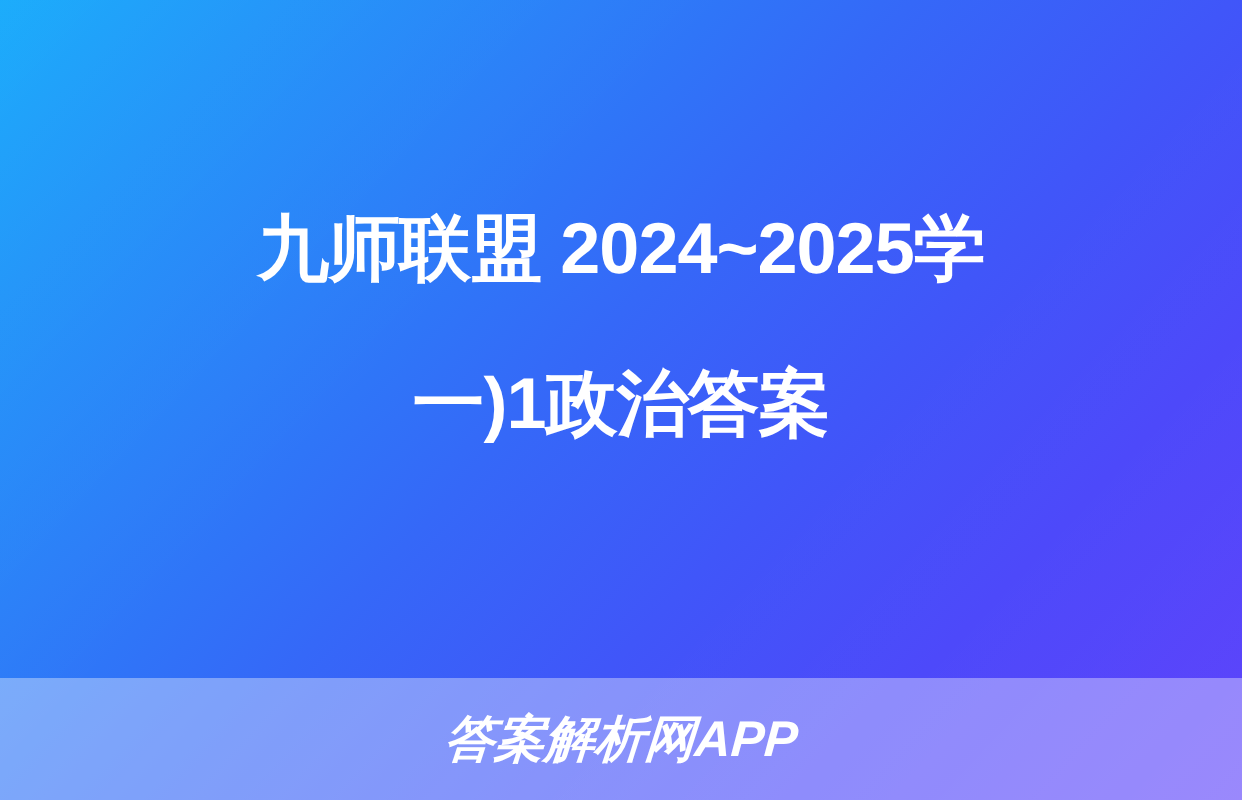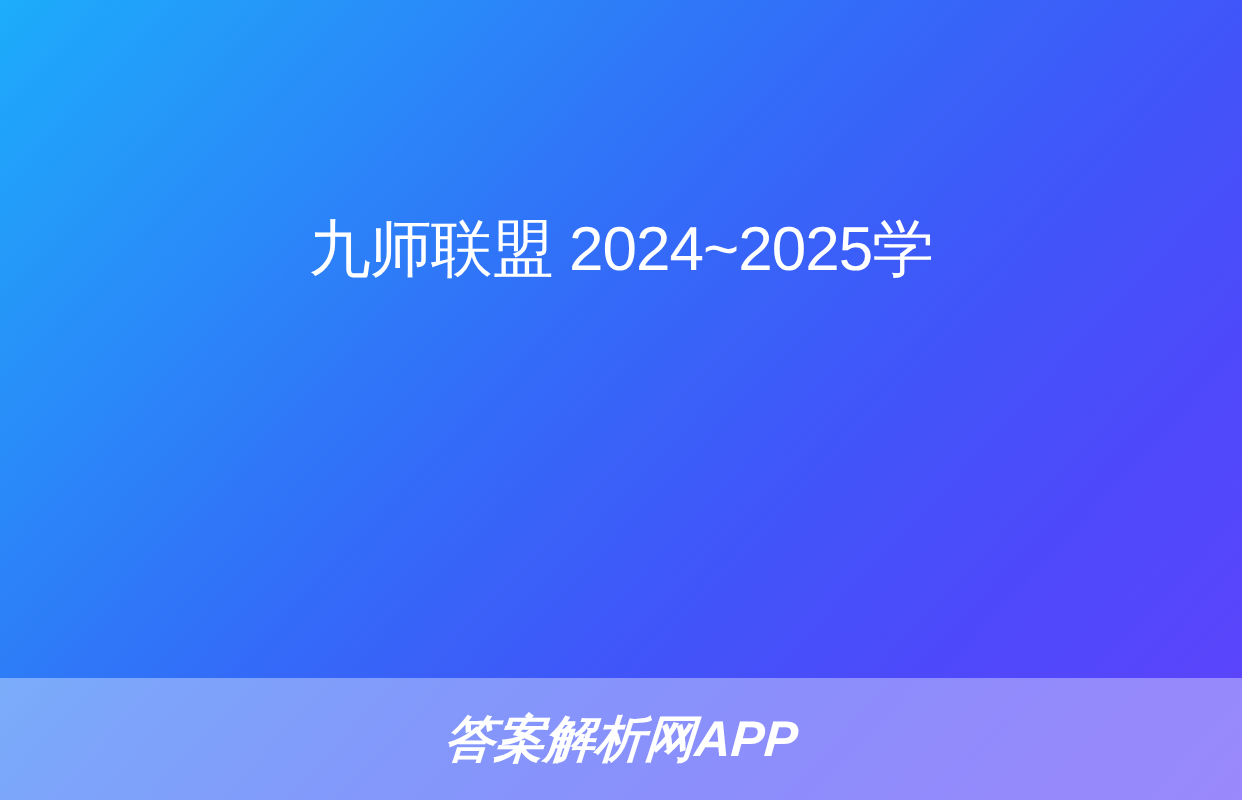--- a/index.html
+++ b/index.html
@@ -38,22 +38,22 @@
     pointer-events: none;
   }
 
   #title-block {
     position: absolute;
     left: 88px;
     right: 88px;
     top: 172px;
     text-align: center;
     color: #ffffff;
-    font-size: 62px;
-    font-weight: 400;
+    font-size: 72px;
+    font-weight: 700;
     line-height: 155px;
     letter-spacing: -1px;
     white-space: normal;
     word-break: break-all;
     text-rendering: geometricPrecision;
   }
   #title-block .tline {
     display: block;
   }
 
@@ -80,19 +80,20 @@
 </style>
 </head>
 <body>
 
 <div id="card">
 
   <div id="sheen"></div>
 
   <div id="title-block">
     <span class="tline">九师联盟 2024~2025学</span>
+    <span class="tline">一)1政治答案</span>
   </div>
 
   <div id="footer-band">
     <span id="footer-text">答案解析网APP</span>
   </div>
 
 </div>
 
 </body></html>

